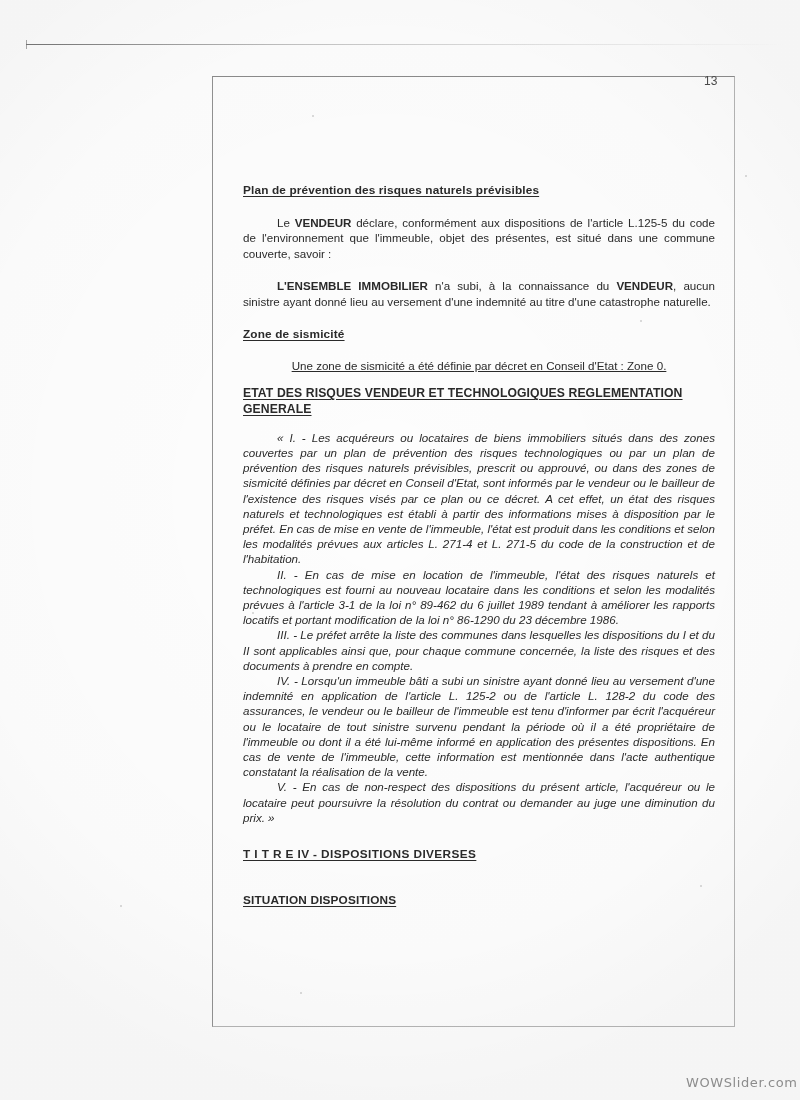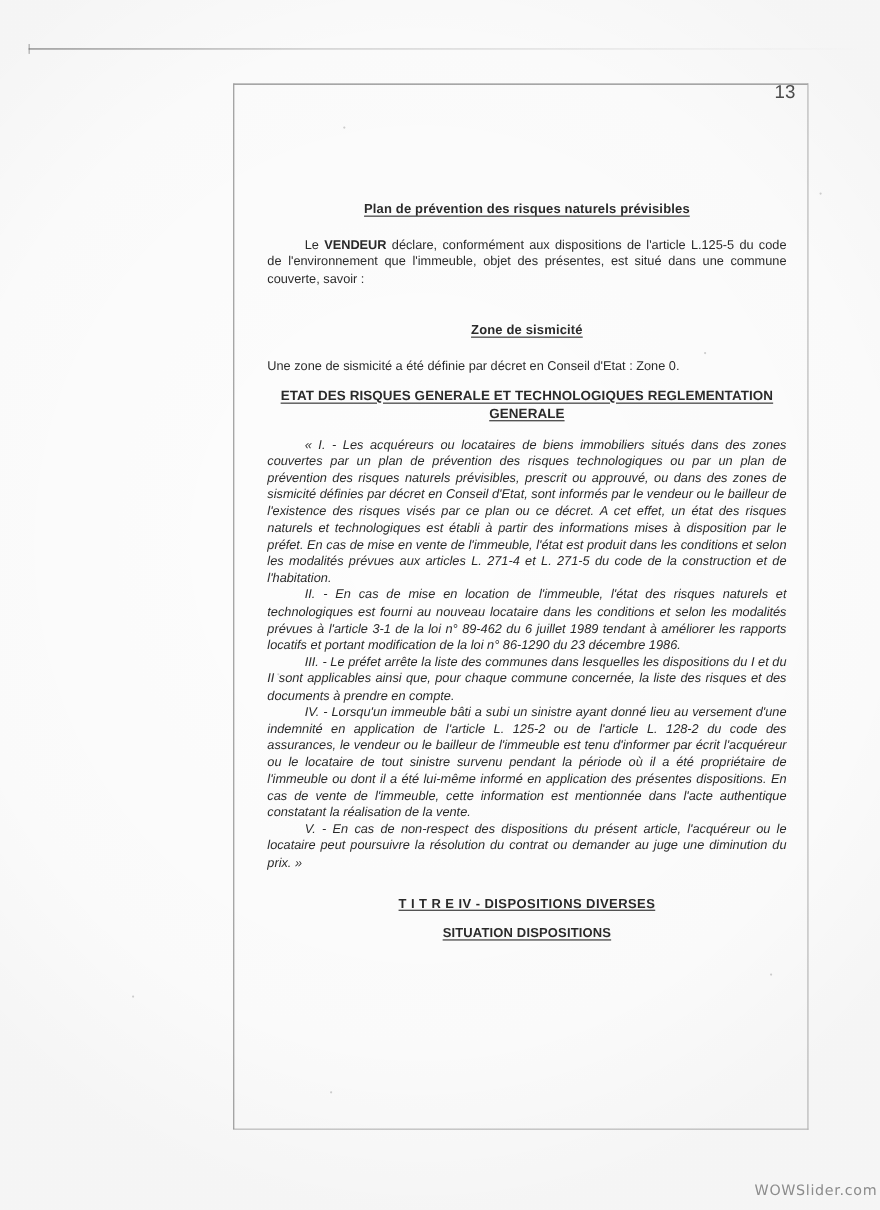--- a/index.html
+++ b/index.html
@@ -63,21 +63,21 @@
     border-left-color: rgba(95,95,95,.68);
     border-right-color: rgba(120,120,120,.55);
     border-bottom-color: rgba(120,120,120,.55);
     background: transparent;
   }
 
   #page-number {
     position: absolute;
     right: 742px;
     top: 74px;
-    font-size: 17px;
+    font-size: 12px;
     color: #4a4a4a;
     letter-spacing: .2px;
   }
   
   #page-number {
     right: auto;
     left: 704px;
   }
 
   
@@ -87,21 +87,20 @@
     top: 183px;
     width: 472px;
     font-size: 11.6px;
     line-height: 15.6px;
     color: #2a2a2a;
   }
 
   h2.heading {
     font-size: 11.8px;
     font-weight: bold;
-    text-align: center;
     margin: 0 0 16px 0;
     text-decoration: underline;
     text-underline-offset: 2px;
     letter-spacing: .15px;
   }
   h2.heading.big {
     font-size: 12.2px;
     line-height: 16px;
     letter-spacing: .1px;
   }
@@ -164,45 +163,46 @@
   <div id="doc-body">
 
     <h2 class="heading">Plan de prévention des risques naturels prévisibles</h2>
 
     <p class="para"><span>Le </span><span class="b">VENDEUR</span><span> déclare, conformément aux dispositions de l'article L.125-5 du code de l'environnement que l'immeuble, objet des présentes, est situé dans une commune couverte, savoir :</span></p>
 
 
     <div class="gap-md"></div>
 
 
+    <p class="para"><span class="b">L'ENSEMBLE IMMOBILIER</span><span> n'a subi, à la connaissance du </span><span class="b">VENDEUR</span><span>, aucun sinistre ayant donné lieu au versement d'une indemnité au titre d'une catastrophe naturelle.</span></p>
 
     <div class="gap-md"></div>
 
     <h2 class="heading">Zone de sismicité</h2>
 
-    <p class="para noindent" style="text-align:left;">Une zone de sismicité a été définie par décret en Conseil d'Etat : Zone 0.</p>
+    <p class="para noindent" style="text-align:center;text-decoration:underline;">Une zone de sismicité a été définie par décret en Conseil d'Etat : Zone 0.</p>
 
     <div class="gap-sm"></div>
 
-    <h2 class="heading big" style="margin-bottom:13px;"><span>ETAT DES RISQUES GENERALE ET TECHNOLOGIQUES REGLEMENTATION</span><br><span>GENERALE</span></h2>
+    <h2 class="heading big" style="margin-bottom:13px;"><span>ETAT DES RISQUES VENDEUR ET TECHNOLOGIQUES REGLEMENTATION</span><br><span>GENERALE</span></h2>
 
 
     <p class="quote">« I. - Les acquéreurs ou locataires de biens immobiliers situés dans des zones couvertes par un plan de prévention des risques technologiques ou par un plan de prévention des risques naturels prévisibles, prescrit ou approuvé, ou dans des zones de sismicité définies par décret en Conseil d'Etat, sont informés par le vendeur ou le bailleur de l'existence des risques visés par ce plan ou ce décret. A cet effet, un état des risques naturels et technologiques est établi à partir des informations mises à disposition par le préfet. En cas de mise en vente de l'immeuble, l'état est produit dans les conditions et selon les modalités prévues aux articles L. 271-4 et L. 271-5 du code de la construction et de l'habitation.</p>
 
     <p class="quote">II. - En cas de mise en location de l'immeuble, l'état des risques naturels et technologiques est fourni au nouveau locataire dans les conditions et selon les modalités prévues à l'article 3-1 de la loi n° 89-462 du 6 juillet 1989 tendant à améliorer les rapports locatifs et portant modification de la loi n° 86-1290 du 23 décembre 1986.</p>
 
     <p class="quote">III. - Le préfet arrête la liste des communes dans lesquelles les dispositions du I et du II sont applicables ainsi que, pour chaque commune concernée, la liste des risques et des documents à prendre en compte.</p>
 
     <p class="quote">IV. - Lorsqu'un immeuble bâti a subi un sinistre ayant donné lieu au versement d'une indemnité en application de l'article L. 125-2 ou de l'article L. 128-2 du code des assurances, le vendeur ou le bailleur de l'immeuble est tenu d'informer par écrit l'acquéreur ou le locataire de tout sinistre survenu pendant la période où il a été propriétaire de l'immeuble ou dont il a été lui-même informé en application des présentes dispositions. En cas de vente de l'immeuble, cette information est mentionnée dans l'acte authentique constatant la réalisation de la vente.</p>
 
     <p class="quote">V. - En cas de non-respect des dispositions du présent article, l'acquéreur ou le locataire peut poursuivre la résolution du contrat ou demander au juge une diminution du prix. »</p>
 
     <div class="gap-lg"></div>
 
-    <h2 class="heading spaced" style="margin-bottom:12px;">T I T R E  IV - DISPOSITIONS  DIVERSES</h2>
+    <h2 class="heading spaced" style="margin-bottom:30px;">T I T R E  IV - DISPOSITIONS  DIVERSES</h2>
 
     <h2 class="heading">SITUATION DISPOSITIONS</h2>
 
   </div>
 
   <div class="speck" style="left:312px;top:115px;width:2px;height:2px;"></div>
   <div class="speck" style="left:640px;top:320px;width:2px;height:2px;"></div>
   <div class="speck" style="left:252px;top:612px;width:2px;height:2px;"></div>
   <div class="speck" style="left:700px;top:885px;width:2px;height:2px;"></div>
   <div class="speck" style="left:300px;top:992px;width:2px;height:2px;"></div>

